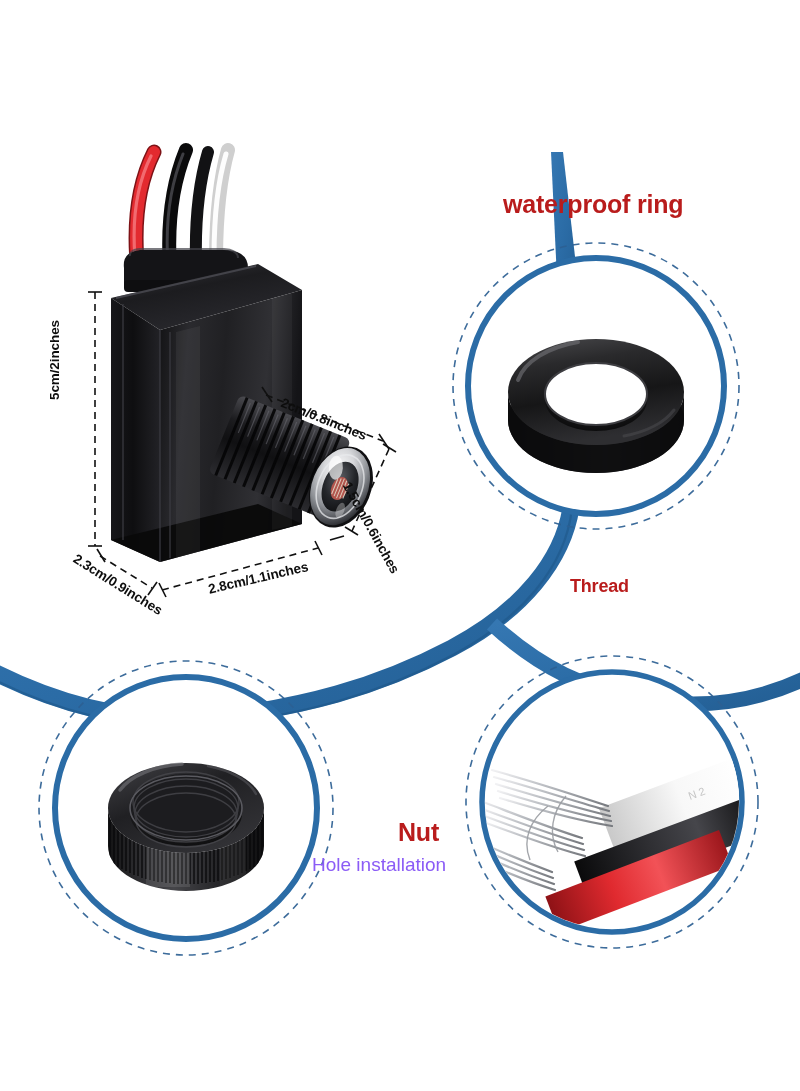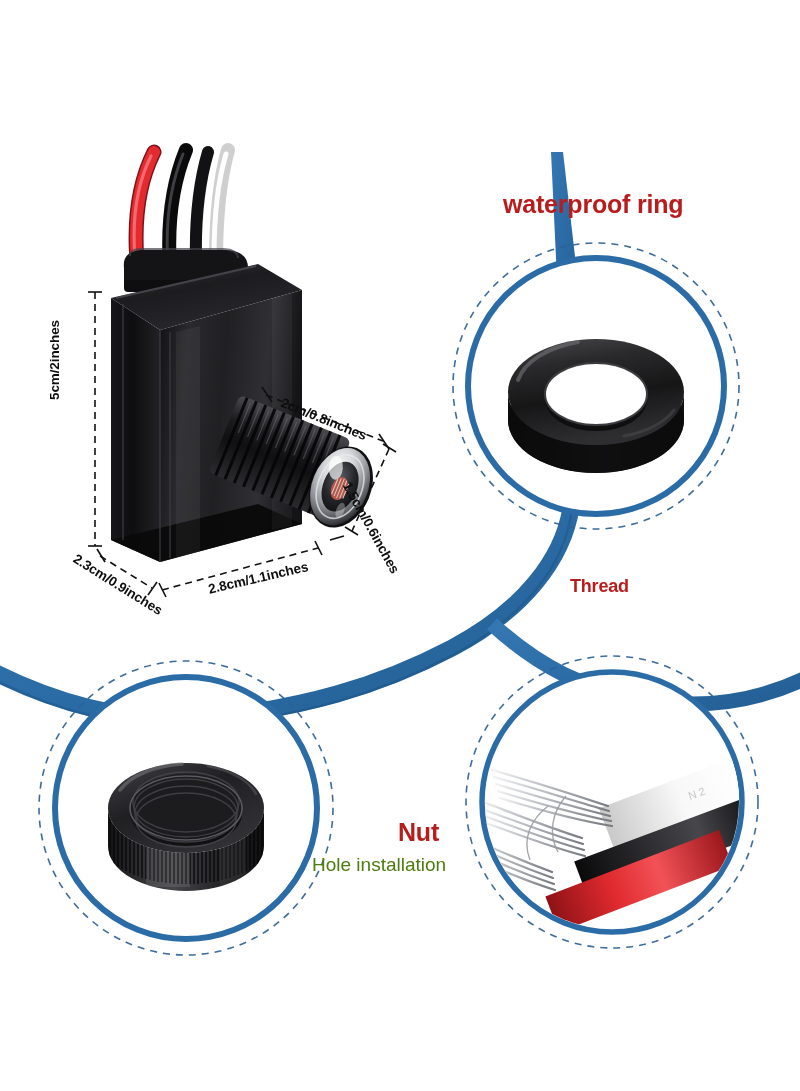--- a/index.html
+++ b/index.html
@@ -49,21 +49,21 @@
     left: 362px;
     top: 820px;
     font-size: 25px;
     margin-left: 36px;
   }
   #label-nut-sub {
     position: absolute;
     left: 312px;
     top: 855px;
     font-size: 19px;
-    color: #4d7c0f;
+    color: #8b5cf6;
     white-space: nowrap;
     font-weight: normal;
     line-height: 1;
   }
   
   .dim-text {
     position: absolute;
     font-weight: bold;
     font-size: 13.5px;
     color: #0d0d0d;

